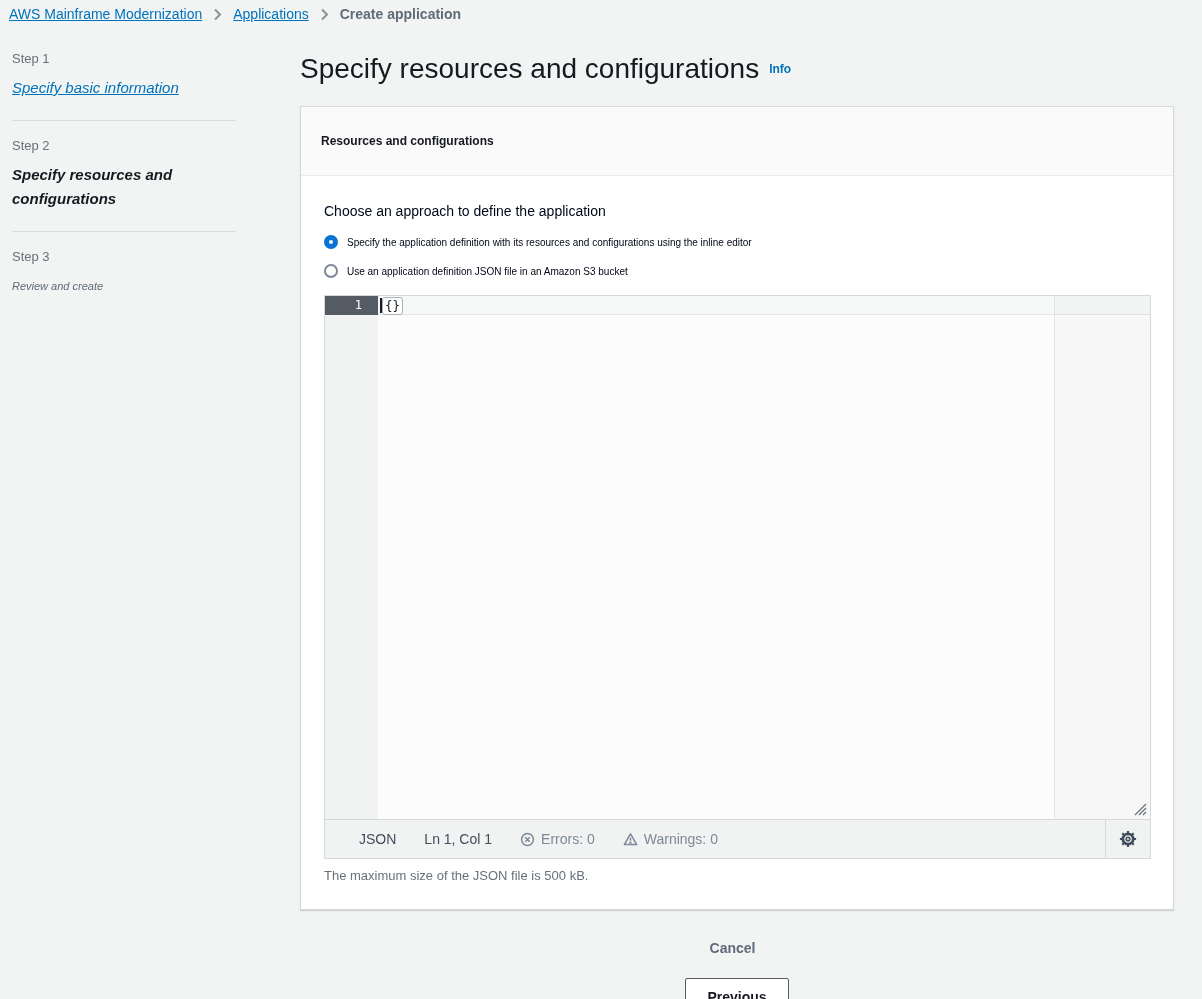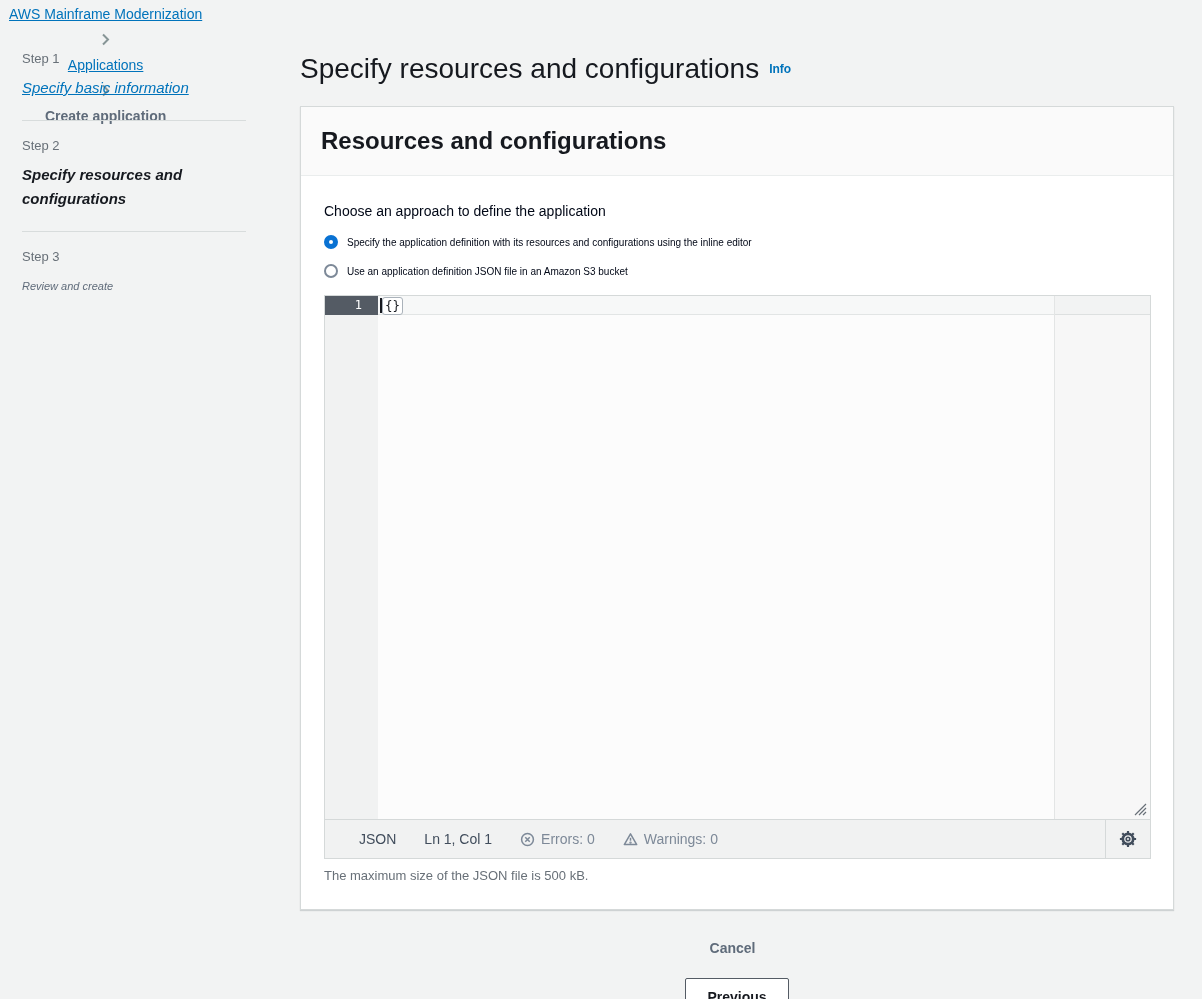--- a/index.html
+++ b/index.html
@@ -5,43 +5,43 @@
   * { box-sizing: border-box; margin: 0; padding: 0; }
   html,body { width:1202px; height:999px; }
   body {
     font-family: "Liberation Sans", sans-serif;
     background:#f2f3f3;
     color:#16191f;
     overflow:hidden;
     position:relative;
   }
   
-  .breadcrumb { position:absolute; left:9px; top:6px; display:flex; align-items:center; gap:11px; font-size:14px;flex-direction:column; }
+  .breadcrumb { position:absolute; left:9px; top:6px; display:flex; align-items:center; gap:11px; font-size:14px; }
   .breadcrumb a { color:#0073bb; text-decoration:underline; cursor:pointer; }
   .breadcrumb .crumb-current { color:#5f6b7a; font-weight:700; }
   .crumb-sep { display:flex; align-items:center; }
 
   
-  .wizard-nav { position:absolute; left:22px; top:51px; width:224px; }
+  .wizard-nav { position:absolute; left:12px; top:51px; width:224px; }
   .nav-step-label { font-size:13px; color:#687078; }
   .nav-step-title { margin-top:10px; font-size:14px; line-height:24px;font-style:italic; }
   .nav-step-title a { color:#0073bb; text-decoration:underline; cursor:pointer; font-size:15px; }
   .nav-step-title.current { font-weight:700; color:#16191f; font-size:15px; }
   .nav-step-title.upcoming { color:#5f6b7a; font-size:11px; }
   .wizard-nav hr { border:none; border-top:1px solid #d8dcdc; margin:20px 0 17px; }
 
   
   .main { position:absolute; left:300px; top:40px; width:874px; }
   h1.page-title { font-size:28px; font-weight:400; line-height:34px; margin-top:12px; color:#16191f; }
   .info-link { font-size:12px; font-weight:700; color:#0073bb; margin-left:10px; vertical-align:5px; cursor:pointer; }
 
   
   .panel { margin-top:20px; background:#fff; border:1px solid #d5d9d9; box-shadow:0 1px 1px rgba(0,28,36,0.15); }
   .panel-header { background:#fafafa; border-bottom:1px solid #eaeded; padding:21px 20px; }
-  .panel-header h2 { font-size:24px; font-weight:700; line-height:26px; color:#16191f; }
+  .panel-header h2 { font-size:12px; font-weight:700; line-height:26px; color:#16191f; }
   .panel-body { padding:26px 22px 26px 23px; }
 
   .field-label { font-size:14px; color:#000716; line-height:18px; margin-bottom:11px; }
   .radio-option { display:flex; gap:9px; margin-bottom:6px; cursor:pointer; }
   .radio-option:last-of-type { margin-bottom:0; }
   .radio-circle { flex:0 0 auto; width:14px; height:14px; border-radius:50%; margin-top:4px; background:#fff; }
   .radio-circle.selected { border:5px solid #0972d3; }
   .radio-circle.unselected { border:2px solid #7d8998; }
   .radio-label { font-size:10px; line-height:23px; color:#000716; max-width:565px; }
 

